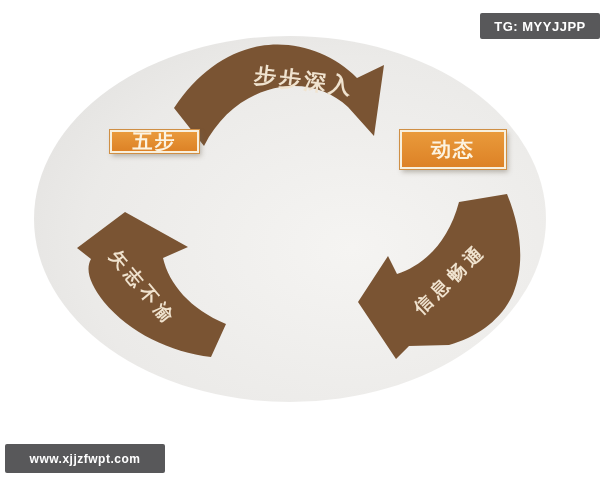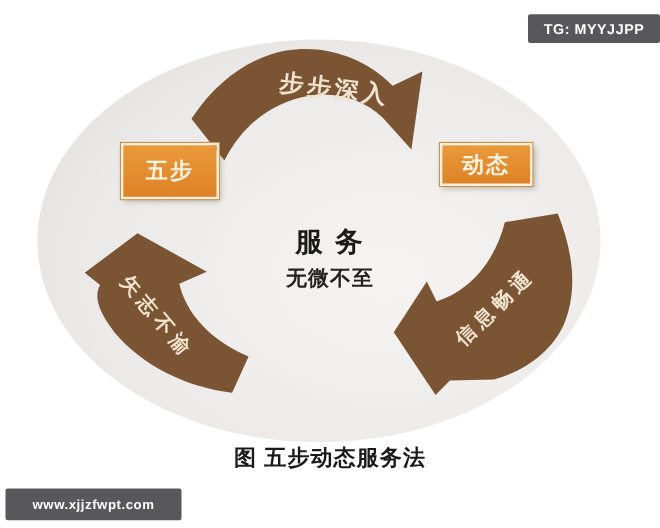--- a/index.html
+++ b/index.html
@@ -22,22 +22,22 @@
 
   .node{
     position:absolute;
     background:linear-gradient(180deg,#e99a3b,#dd8226);
     border:2px solid #f8f0de;
     box-shadow:0 0 0 1px #cf8f45, 2px 3px 5px rgba(110,100,85,0.45);
     color:#fcf3e0;font-weight:bold;font-size:20px;letter-spacing:2px;
     display:flex;align-items:center;justify-content:center;
     box-sizing:border-box;
   }
-  .node-five{left:110px;top:130px;width:89px;height:51px;}
-  .node-dyn {left:400px;top:130px;width:84px;height:39px;}
+  .node-five{left:110px;top:130px;width:89px;height:23px;}
+  .node-dyn {left:400px;top:130px;width:106px;height:39px;}
   .node-rule{left:260px;top:311px;width:91px;height:41px;}
 
   .arrow-label{
     position:absolute;color:#f0e3cf;font-weight:bold;white-space:nowrap;
     text-align:center;
   }
   .lbl-top  {left:249px;top:66px;width:110px;font-size:22px;letter-spacing:3px;
              transform:rotate(7deg);}
   .lbl-right{left:389px;top:267px;width:122px;font-size:18px;letter-spacing:5px;
              transform:rotate(-44deg);}
@@ -103,23 +103,18 @@
              Z"></path>
   </svg>
 
   <div class="arrow-label lbl-top">步步深入</div>
   <div class="arrow-label lbl-right">信息畅通</div>
   <div class="arrow-label lbl-left">矢志不渝</div>
 
   <div class="node node-five">五步</div>
   <div class="node node-dyn">动态</div>
 
-  <div class="center-text">
-    <div class="center-title">服 务</div>
-    <div class="center-subtitle">无微不至</div>
-  </div>
 
-  <div class="caption">图  五步动态服务法</div>
 
   <div class="watermark wm-tg">TG: MYYJJPP</div>
   <div class="watermark wm-site">www.xjjzfwpt.com</div>
 
 </div>
 
 </body></html>

